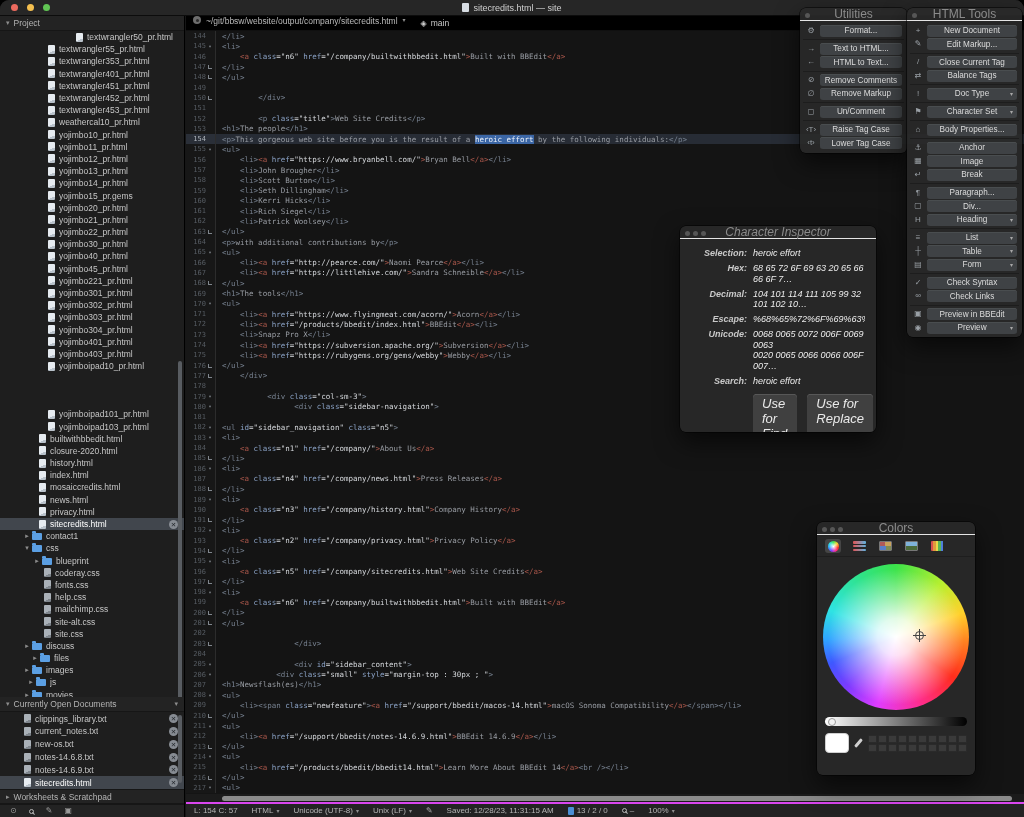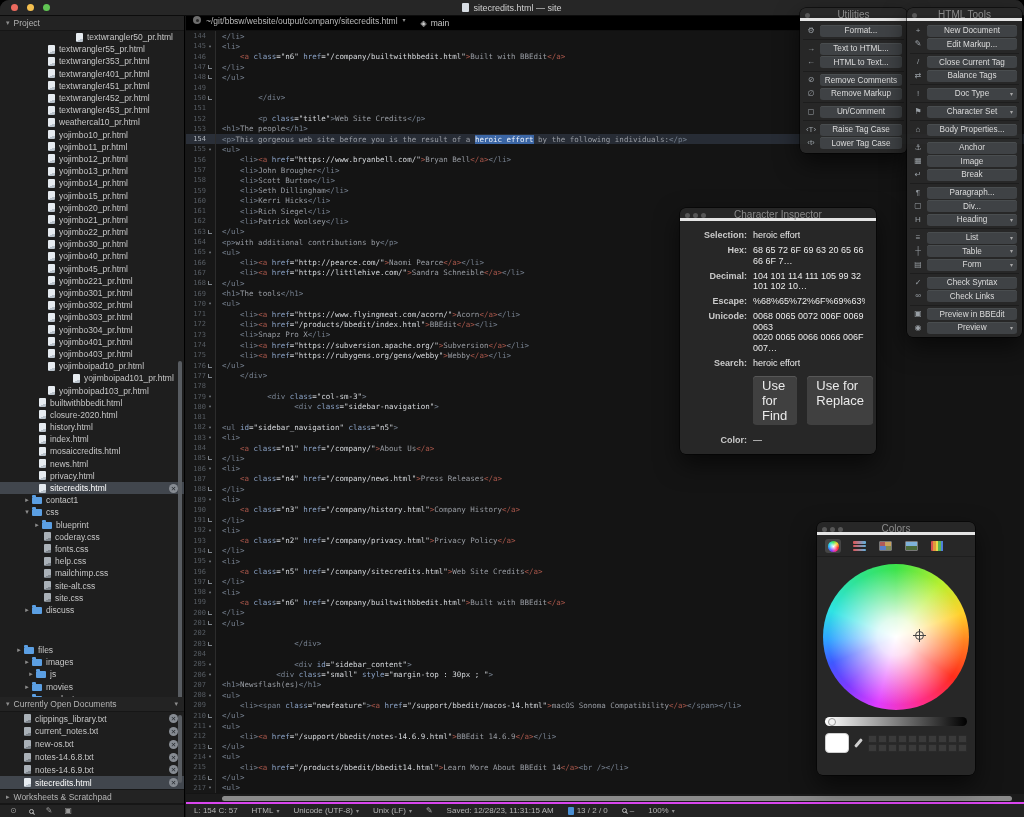--- a/index.html
+++ b/index.html
@@ -71,21 +71,21 @@
   #hscroll .thumb{position:absolute;top:1.5px;height:5px;border-radius:2.5px;background:#8b8b8b;}
   #statusbar{height:15px;flex:none;background:#232323;border-top:2px solid #d946ef;display:flex;align-items:center;gap:14px;padding:0 8px;color:#b5b5b5;font-size:8px;white-space:nowrap;}
   .sb-item{display:flex;align-items:center;gap:3px;}
   .bluedoc{display:inline-block;width:6px;height:8px;border-radius:1px;background:#4a8fd4;}
   .pencil{color:#a8a8a8;font-size:8px;}
   .mag{display:inline-block;width:5px;height:5px;border:1px solid #b5b5b5;border-radius:50%;position:relative;}
   .mag::after{content:"";position:absolute;width:3px;height:1px;background:#b5b5b5;transform:rotate(45deg);right:-2.5px;bottom:-1px;}
 
   
   .palette{position:absolute;background:#2a2a2ae8;border-radius:6px;box-shadow:0 10px 24px rgba(0,0,0,.6),0 0 0 .5px #000;overflow:hidden;}
-  .pal-title{height:13px;position:relative;text-align:center;color:#8b8b8b;font-size:10px;line-height:13px;border-bottom:3px solid #e5e5e5;}
+  .pal-title{height:13px;position:relative;text-align:center;color:#8b8b8b;font-size:12px;line-height:13px;border-bottom:1px solid #e5e5e5;}
   .pal-dot{position:absolute;left:5px;top:4.5px;width:5px;height:5px;border-radius:50%;background:#565656;}
   .pal-dots3{position:absolute;left:5px;top:4.5px;display:flex;gap:3px;}
   .pal-dots3 i{width:5px;height:5px;border-radius:50%;background:#565656;}
   .pal-body{padding:2px 3px;}
   .pal-row{display:flex;align-items:center;gap:3px;margin:1.5px 2px;}
   .pal-icon{width:12px;flex:none;text-align:center;color:#9aa0a6;font-size:8px;line-height:10px;}
   .pal-btn{flex:1;background:#3f4245;border-radius:3px;color:#dcdcdc;font-size:8.2px;text-align:center;padding:1.5px 2px;position:relative;box-shadow:inset 0 0.5px 0 #55585b;}
   .pal-btn .bdd{position:absolute;right:4px;top:2px;font-size:6px;color:#a8a8a8;}
   .pal-sep{height:1px;background:#1d1d1d;margin:2.5px 0;}
 
@@ -195,21 +195,21 @@
         <div class="file-row " style="padding-left: 48px;">
           <span class="icon-doc"></span>
           <span class="label">yojimbo13_pr.html</span>
         </div>
         <div class="file-row " style="padding-left: 48px;">
           <span class="icon-doc"></span>
           <span class="label">yojimbo14_pr.html</span>
         </div>
         <div class="file-row " style="padding-left: 48px;">
           <span class="icon-doc"></span>
-          <span class="label">yojimbo15_pr.html</span>
+          <span class="label">yojimbo15_pr.gems</span>
         </div>
         <div class="file-row " style="padding-left: 48px;">
           <span class="icon-doc"></span>
           <span class="label">yojimbo20_pr.html</span>
         </div>
         <div class="file-row " style="padding-left: 48px;">
           <span class="icon-doc"></span>
           <span class="label">yojimbo21_pr.html</span>
         </div>
         <div class="file-row " style="padding-left: 48px;">
@@ -253,21 +253,21 @@
           <span class="label">yojimbo401_pr.html</span>
         </div>
         <div class="file-row " style="padding-left: 48px;">
           <span class="icon-doc"></span>
           <span class="label">yojimbo403_pr.html</span>
         </div>
         <div class="file-row " style="padding-left: 48px;">
           <span class="icon-doc"></span>
           <span class="label">yojimboipad10_pr.html</span>
         </div>
-        <div class="file-row " style="padding-left: 73px;">
+        <div class="file-row " style="padding-left: 48px; margin-top: 36px;">
           <span class="icon-doc"></span>
           <span class="label">yojimboipad101_pr.html</span>
         </div>
         <div class="file-row " style="padding-left: 48px;">
           <span class="icon-doc"></span>
           <span class="label">yojimboipad103_pr.html</span>
         </div>
         <div class="file-row " style="padding-left: 39px;">
           <span class="icon-doc"></span>
           <span class="label">builtwithbbedit.html</span>
@@ -338,21 +338,21 @@
         </div>
         <div class="file-row " style="padding-left: 44px;">
           <span class="icon-doc gray"></span>
           <span class="label">site.css</span>
         </div>
         <div class="file-row " style="padding-left: 22px;">
           <span class="row-chev">▸</span>
           <span class="icon-folder"></span>
           <span class="label">discuss</span>
         </div>
-        <div class="file-row " style="padding-left: 14px; margin-top: 28px;">
+        <div class="file-row " style="padding-left: 30px;">
           <span class="row-chev">▸</span>
           <span class="icon-folder"></span>
           <span class="label">files</span>
         </div>
         <div class="file-row " style="padding-left: 22px;">
           <span class="row-chev">▸</span>
           <span class="icon-folder"></span>
           <span class="label">images</span>
         </div>
         <div class="file-row " style="padding-left: 26px;">
@@ -690,21 +690,21 @@
           <span class="pal-icon">▣</span>
           <span class="pal-btn">Preview in BBEdit</span>
         </div>
         <div class="pal-row">
           <span class="pal-icon">◉</span>
           <span class="pal-btn">Preview<span class="bdd">▾</span></span>
         </div>
       </div>
   </div>
 
-  <div class="palette" id="char-inspector" style="left:680px;top:208px;height:246px;">
+  <div class="palette" id="char-inspector" style="left:680px;top:226px;height:206px;font-style:italic;">
     <div class="pal-title">
       <span class="pal-dots3">
           <i></i>
           <i></i>
           <i></i>
         </span>
       <span>Character Inspector</span>
     </div>
     <div class="pal-body" id="ci-body" style="padding-top:9px;">
         <div class="ci-row">

